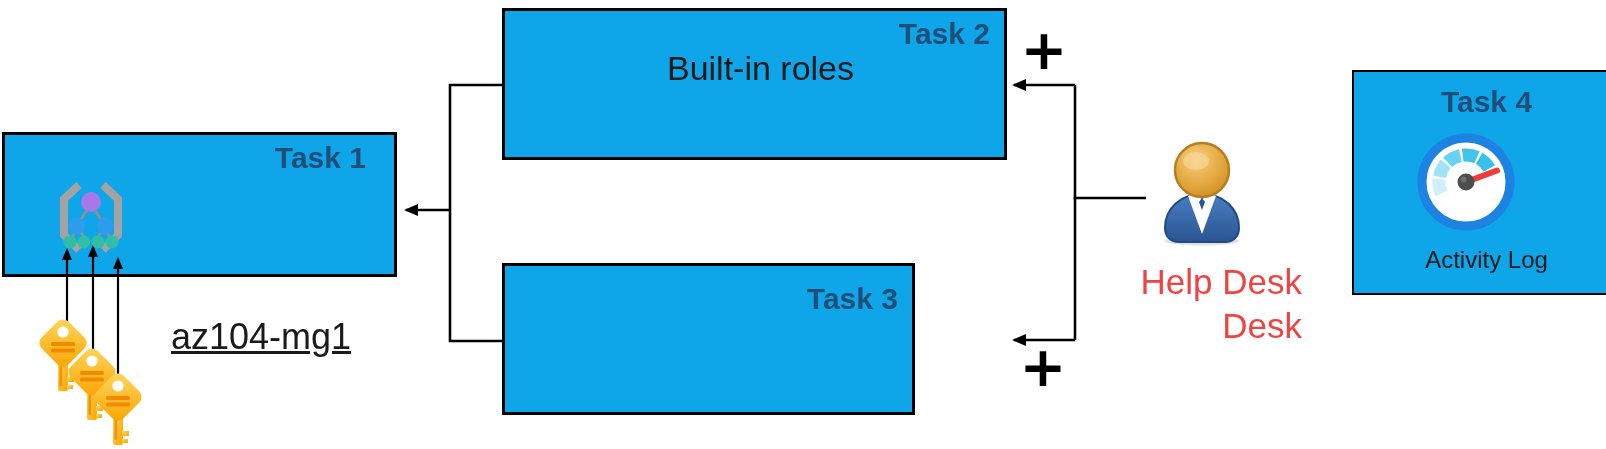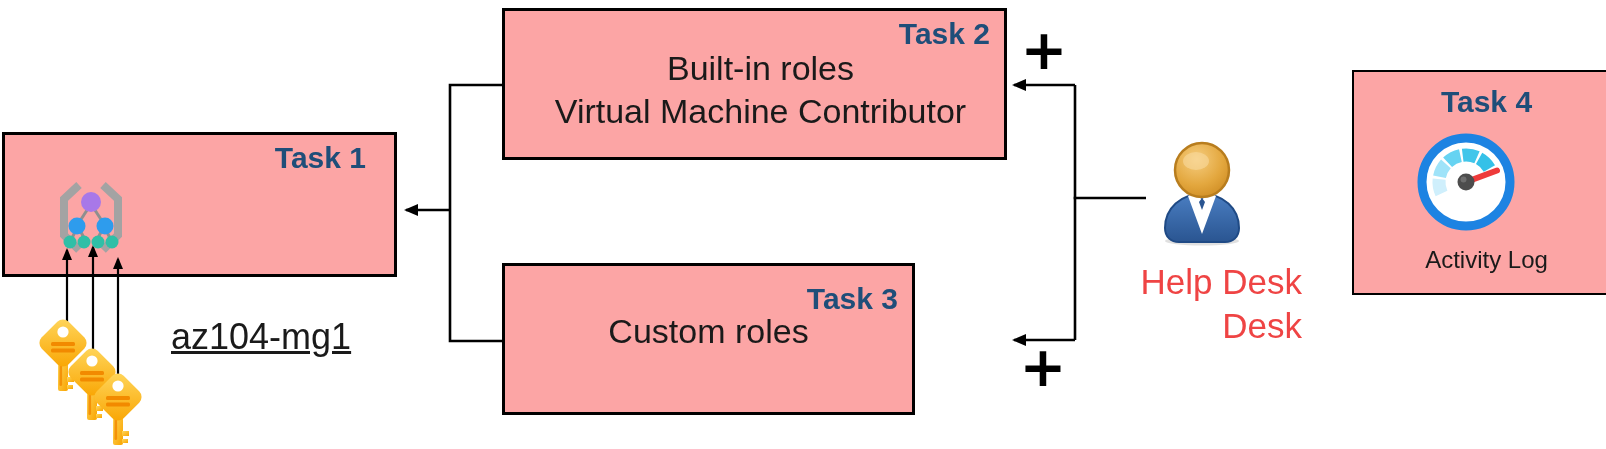--- a/index.html
+++ b/index.html
@@ -1,20 +1,20 @@
 <!DOCTYPE html>
 <html><head>
 <meta charset="utf-8">
 <style>
   html,body{margin:0;padding:0;background:#ffffff;}
   #canvas{
     position:relative;width:1606px;height:449px;background:#ffffff;overflow:hidden;
     font-family:"Liberation Sans","DejaVu Sans",sans-serif;color:#1a1a1a;
   }
-  .box{position:absolute;background:#fca5a5;border:3px solid #000;box-sizing:border-box;}
+  .box{position:absolute;background:#0ea5e9;border:3px solid #000;box-sizing:border-box;}
   .badge{position:absolute;color:#1f4e79;font-weight:700;font-size:30px;line-height:1;white-space:nowrap;}
   .boxtext{position:absolute;left:0;right:0;text-align:center;font-size:34px;line-height:43px;white-space:nowrap;}
   .bigplus{position:absolute;transform:translate(-50%,-50%);font-family:"DejaVu Sans",sans-serif;
            font-weight:700;font-size:56px;color:#000;line-height:1;}
   .overlay{position:absolute;left:0;top:0;pointer-events:none;}
   .label-center{position:absolute;text-align:right;font-size:35px;line-height:44px;color:#ef4444;}
   #task1-label{position:absolute;font-size:36px;white-space:nowrap;}
 </style>
 </head>
 <body>
@@ -23,28 +23,26 @@
 
   <div class="box" style="left:2px;top:132px;width:395px;height:145px;">
     <div class="badge" style="top:8px;right:28px;">Task 1</div>
     <div id="task1-label" style="left:166px;top:181px;text-decoration:underline;">az104-mg1</div>
   </div>
 
   <div class="box" style="left:502px;top:8px;width:505px;height:152px;">
     <div class="badge" style="top:8px;right:14px;">Task 2</div>
     <div class="boxtext" style="top:36px;margin-left:12px;">
       <div>Built-in roles</div>
-      <div>Virtual Machine Contributor</div>
     </div>
   </div>
 
   <div class="box" style="left:502px;top:263px;width:413px;height:152px;">
     <div class="badge" style="top:18px;right:14px;">Task 3</div>
     <div class="boxtext" style="top:44px;">
-      <div>Custom roles</div>
     </div>
   </div>
 
   <div class="box" style="left:1352px;top:70px;width:269px;height:225px;border-width:2px;">
     <div class="badge" style="top:15px;left:0;right:0;text-align:center;">Task 4</div>
     <div class="boxtext" style="top:166px;font-size:24px;">Activity Log</div>
   </div>
 
   <div class="bigplus" style="left:1044px;top:50px;">+</div>
   <div class="bigplus" style="left:1043px;top:367px;">+</div>

